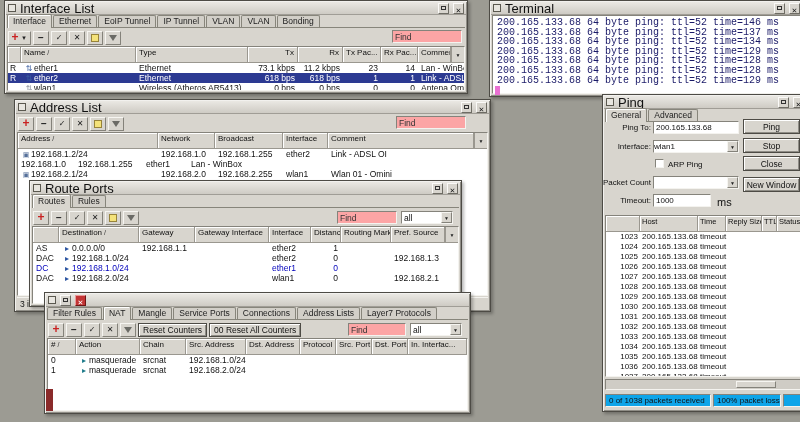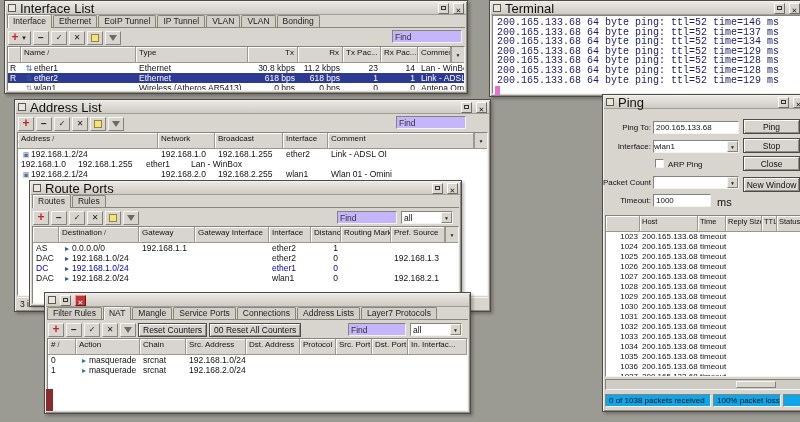--- a/index.html
+++ b/index.html
@@ -38,21 +38,21 @@
   [data-name="enable-icon"]::before{content:"✓";color:#222;font-size:8px}
   [data-name="disable-icon"]::before{content:"✕";color:#222;font-size:8px}
   .tb-ico[data-name="comment-icon"]{width:8px;height:8px;background:#f4e27a;border:1px solid #97833a}
   .tb-ico[data-name="filter-icon"]{width:0;height:0;min-width:0;border-left:4px solid transparent;border-right:4px solid transparent;border-top:6px solid #6b6b66}
   .btn{background:#d8d5ce;border:1px solid #4d4b45;box-shadow:inset 1px 1px 0 #fff,inset -1px -1px 0 #8f8d86;
        font-size:8.5px;display:flex;align-items:center;justify-content:center;white-space:nowrap;padding:0 4px;color:#111}
   .toolbar .btn{height:14px}
 
   
   .sunken{border:1px solid;border-color:#85837b #f4f3ef #f4f3ef #85837b;background:#fff}
-  .find{position:absolute;height:13px;font:8.5px "Liberation Sans",sans-serif;color:#333;background:#c4b5fd;
+  .find{position:absolute;height:13px;font:8.5px "Liberation Sans",sans-serif;color:#333;background:#fca5a5;
         border:1px solid;border-color:#85837b #f4f3ef #f4f3ef #85837b;padding:0 2px}
   .combo{position:absolute;height:13px;background:#fff;border:1px solid;border-color:#85837b #f4f3ef #f4f3ef #85837b;
          display:flex;align-items:center;font-size:8.5px;padding-left:2px}
   .combo .cval{flex:1;overflow:hidden;white-space:nowrap}
   .combo-arrow{width:11px;height:11px;background:#d8d5ce;border:1px solid;border-color:#f6f5f1 #84827a #84827a #f6f5f1;
                display:flex;align-items:center;justify-content:center;flex:0 0 auto}
   .combo-arrow::before{content:"▼";font-size:5px;color:#222}
   .checkbox{width:9px;height:9px;background:#fff;border:1px solid;border-color:#85837b #f4f3ef #f4f3ef #85837b}
 
   
@@ -231,21 +231,21 @@
         <div class="hcell c-txp" data-name="column-header-tx-packets">Tx Pac...</div>
         <div class="hcell c-rxp" data-name="column-header-rx-packets">Rx Pac...</div>
         <div class="hcell c-comment grow" data-name="column-header-comment">Comment</div>
         <div class="hdr-drop" data-name="column-select-button"></div>
       </div>
       <div class="tbody t-if" data-name="interface-table-body">
           <div class="trow" data-name="table-row">
             <div class="cell c-flag" data-name="cell-flag">R</div>
             <div class="cell c-name" data-name="cell-name"><span class="row-icon" data-name="ethernet-icon"></span>ether1</div>
             <div class="cell c-type" data-name="cell-type">Ethernet</div>
-            <div class="cell c-tx" data-name="cell-tx">30.8 kbps</div>
+            <div class="cell c-tx" data-name="cell-tx">73.1 kbps</div>
             <div class="cell c-rx" data-name="cell-rx">11.2 kbps</div>
             <div class="cell c-txp" data-name="cell-txp">23</div>
             <div class="cell c-rxp" data-name="cell-rxp">14</div>
             <div class="cell c-comment" data-name="cell-comment">Lan - WinBox</div>
           </div>
           <div class="trow selected" data-name="table-row">
             <div class="cell c-flag" data-name="cell-flag">R</div>
             <div class="cell c-name" data-name="cell-name"><span class="row-icon" data-name="ethernet-icon"></span>ether2</div>
             <div class="cell c-type" data-name="cell-type">Ethernet</div>
             <div class="cell c-tx" data-name="cell-tx">618 bps</div>
@@ -544,20 +544,24 @@
     <div class="titlebar" data-name="ping-titlebar">
       <span class="win-ico" data-name="window-icon"></span>
       <span class="title" data-name="window-title">Ping</span>
       <span class="tb-btn" data-name="rollup-button">
           <span class="glyph-shade" data-name="rollup-icon"></span>
         </span>
       <span class="tb-btn tb-close" data-name="close-button">
           <span class="glyph-close" data-name="close-icon"></span>
         </span>
     </div>
+    <div class="tabs" data-name="ping-tabs">
+      <span class="tab active" data-name="tab-general">General</span>
+      <span class="tab" data-name="tab-advanced">Advanced</span>
+    </div>
 
     <div class="plabel" id="ping-to-label" data-name="ping-to-label">Ping To:</div>
     <div class="pfield sunken" id="ping-to-field" data-name="ping-to-input">200.165.133.68</div>
 
     <div class="plabel" id="ping-if-label" data-name="interface-label">Interface:</div>
     <div class="pfield sunken combo" id="ping-if-field" data-name="interface-select" style="position:absolute">
       <span class="cval" data-name="interface-value">wlan1</span>
       <span class="combo-arrow" data-name="combo-arrow-icon"></span>
     </div>
 

